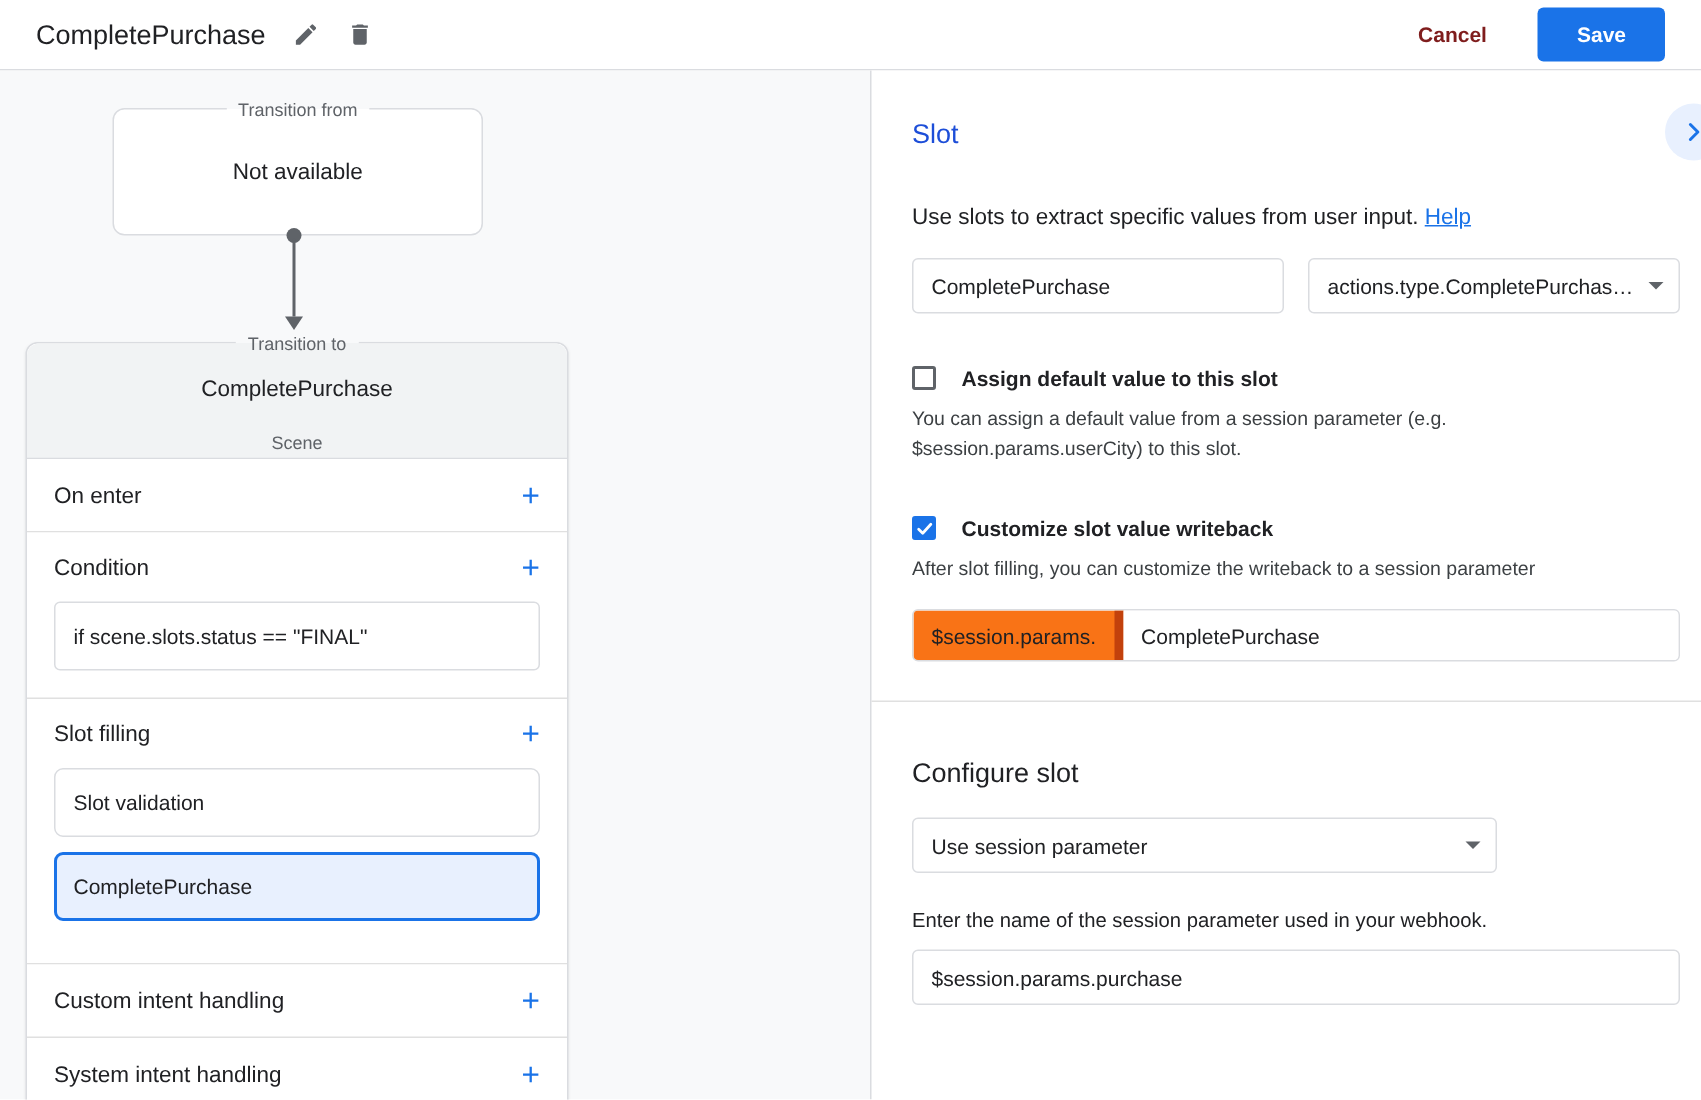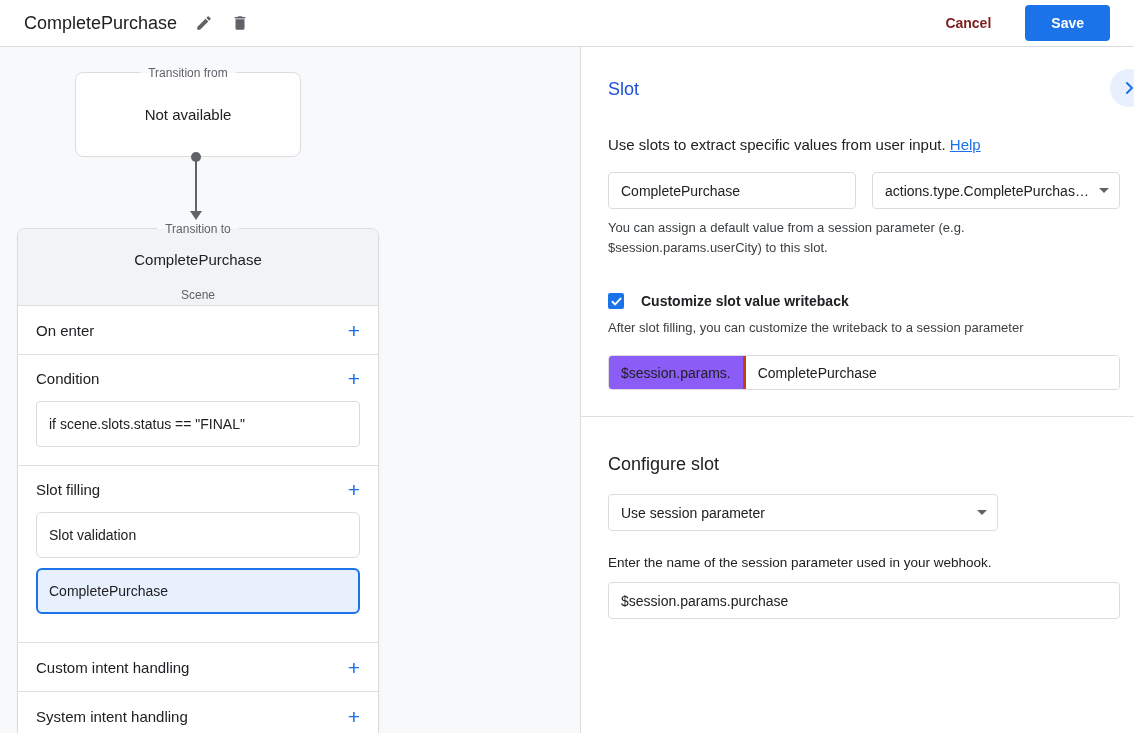--- a/index.html
+++ b/index.html
@@ -25,21 +25,21 @@
   .main { display: flex; height: 686px; }
   .canvas { width: 580px; flex: none; background: #f8f9fa; position: relative; }
   .panel { flex: 1; background: #fff; border-left: 1px solid #dadce0; position: relative; }
 
   
   .legend {
     position: absolute; top: -8px; left: 50%; transform: translateX(-50%);
     font-size: 12px; color: #5f6368; padding: 0 8px; white-space: nowrap; line-height: 16px;
   }
   .box-from {
-    position: absolute; left: 75px; top: 25px; width: 226px; height: 85px;
+    position: absolute; left: 75px; top: 25px; width: 247px; height: 85px;
     background: #fff; border: 1px solid #dadce0; border-radius: 8px;
   }
   .box-from .legend { background: linear-gradient(to bottom, #f8f9fa 50%, #ffffff 50%); }
   .box-from-value { text-align: center; line-height: 83px; font-size: 15px; color: #202124; }
 
   .conn-dot { position: absolute; left: 191px; top: 105px; width: 10px; height: 10px; border-radius: 50%; background: #5f6368; }
   .conn-line { position: absolute; left: 195px; top: 112px; width: 2px; height: 52px; background: #5f6368; }
   .conn-arrow { position: absolute; left: 190px; top: 164px; width: 0; height: 0;
     border-left: 6px solid transparent; border-right: 6px solid transparent; border-top: 9px solid #5f6368; }
 
@@ -96,21 +96,21 @@
   .select-text { white-space: nowrap; overflow: hidden; text-overflow: ellipsis; }
   .caret { width: 0; height: 0; border-left: 5px solid transparent; border-right: 5px solid transparent; border-top: 5px solid #5f6368; flex: none; margin-left: 8px; }
 
   .cb-row { display: flex; align-items: center; gap: 17px; margin-top: 35px; }
   .checkbox { width: 16px; height: 16px; border: 2px solid #5f6368; border-radius: 2px; background: #fff; cursor: pointer; flex: none; }
   .checkbox.checked { background: #1a73e8; border-color: #1a73e8; display: flex; align-items: center; justify-content: center; }
   .cb-label { font-size: 14px; font-weight: bold; color: #202124; }
   .cb-desc { margin-top: 9px; font-size: 13px; color: #3c4043; line-height: 1.55; max-width: 516px; }
 
   .writeback-group { margin-top: 17px; display: flex; align-items: stretch; border: 1px solid #dadce0; border-radius: 4px; height: 35px; overflow: hidden; max-width: 516px; }
-  .wb-prefix { background: #8b5cf6; border-right: 3px solid #c2410c; display: flex; align-items: center; padding: 0 12px; font-size: 14px; color: #202124; flex: none; }
+  .wb-prefix { background: #f97316; border-right: 6px solid #c2410c; display: flex; align-items: center; padding: 0 12px; font-size: 14px; color: #202124; flex: none; }
   .wb-value { flex: 1; border: none; outline: none; padding: 0 12px; font-size: 14px; font-family: inherit; color: #202124; }
 
   .pdivider { border-top: 1px solid #e0e0e0; }
 
   .psection2 { padding: 0 14px 24px 27px; }
   .configure-title { font-size: 18px; font-weight: normal; margin: 37px 0 0; }
   .configure-desc { margin-top: 27px; font-size: 13.5px; line-height: 1.55; color: #202124; max-width: 524px; }
   .select-wide { width: 390px; margin-top: 19px; }
   .param-label { margin-top: 24px; font-size: 13.5px; color: #202124; }
   .param-input { width: 100%; max-width: 516px; margin-top: 12px; display: block; }
@@ -216,20 +216,24 @@
       </div>
 
       <div class="inputs-row">
         <input class="text-input" type="text" value="CompletePurchase" style="">
         <div class="select-box">
           <span class="select-text">actions.type.CompletePurchase…</span>
           <span class="caret"></span>
         </div>
       </div>
 
+      <div class="cb-row">
+        <span class="checkbox"></span>
+        <span class="cb-label">Assign default value to this slot</span>
+      </div>
       <div class="cb-desc">You can assign a default value from a session parameter (e.g. $session.params.userCity) to this slot.</div>
 
       <div class="cb-row">
         <span class="checkbox checked">
           <span>
             <svg width="13" height="13" viewBox="0 0 24 24" fill="none" stroke="#ffffff" stroke-width="3.4" stroke-linecap="round" stroke-linejoin="round">
                 <path d="M4.5 12.5l5 5 10-11"></path>
               </svg>
           </span>
         </span>

